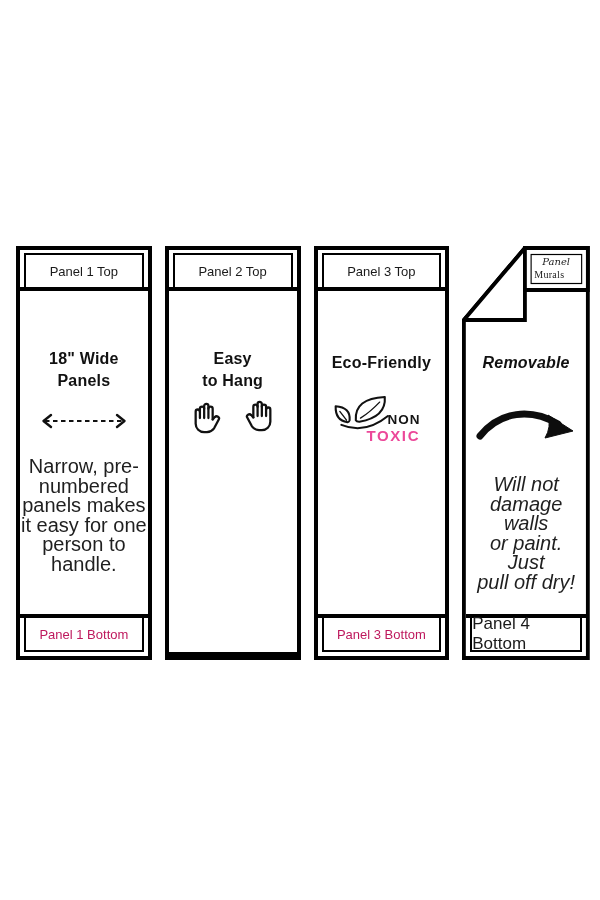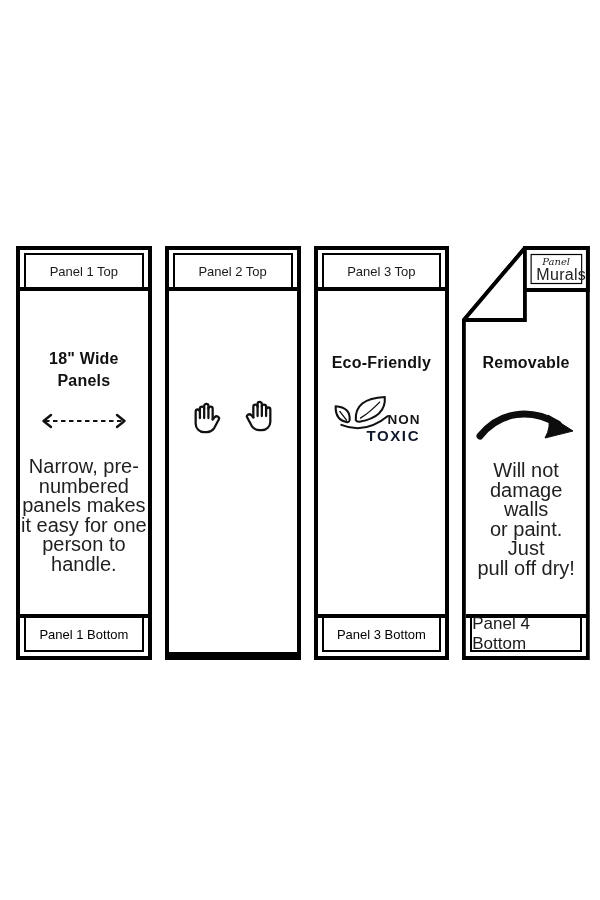--- a/index.html
+++ b/index.html
@@ -33,48 +33,48 @@
   }
   .icon-row{
     position:absolute;left:0;right:0;display:flex;
     justify-content:center;align-items:center;
   }
   .hands{gap:18px;}
   .mirror{display:inline-block;transform:scaleX(-1);line-height:0;}
   .ftr-box{
     margin:0 4px 4px;height:34px;border:2px solid #000;border-top:none;
     display:flex;align-items:center;justify-content:center;
-    font-size:13px;color:#000000;box-sizing:border-box;
+    font-size:13px;color:#be185d;box-sizing:border-box;
   }
   
   .nontoxic-block{position:absolute;left:0;right:0;height:58px;}
   .nontoxic-block svg{position:absolute;left:13px;top:1px;}
   .nt-non{
     position:absolute;left:70px;top:23px;font-size:13.5px;font-weight:bold;
     letter-spacing:1px;color:#151515;
   }
   .nt-toxic{
     position:absolute;left:49px;top:38px;font-size:15px;font-weight:bold;
-    letter-spacing:1.6px;color:#0f172a;
+    letter-spacing:1.6px;color:#ec4899;
   }
   
   .panel4{border:none;display:block;}
   .p4-bg{position:absolute;left:0;top:0;width:100%;height:100%;}
   .p4-bg .outline{fill:#fff;stroke:#000;stroke-width:4;stroke-linejoin:miter;}
   .p4-bg .thin{fill:none;stroke:#000;stroke-width:1.2;}
   .p4-logo{position:absolute;left:72px;top:10px;width:54px;color:#222;}
   .logo-line1{
     font-family:"DejaVu Serif","Liberation Serif",serif;font-style:italic;
     font-size:10px;margin-left:8px;line-height:12px;
   }
   .logo-line2{
-    font-family:Liberation Sans, sans-serif;
-    font-size:16px;letter-spacing:.3px;line-height:13px;text-align:center;
+    font-family:Liberation Serif, serif;
+    font-size:10px;letter-spacing:.3px;line-height:13px;
   }
-  .p4-content{position:absolute;left:4px;right:4px;top:45px;bottom:46px;}
+  .p4-content{position:absolute;left:4px;right:4px;top:45px;bottom:46px;font-style:italic;}
   .p4-divider{position:absolute;left:4px;right:4px;bottom:42px;height:4px;background:#000;}
   .p4-ftr{
     position:absolute;left:8px;right:8px;bottom:8px;height:34px;
     border:2px solid #000;border-top:none;box-sizing:border-box;
     display:flex;align-items:center;justify-content:center;
     font-size:17px;color:#1a1a1a;background:transparent;
   }
 </style>
 </head>
 <body>
@@ -108,20 +108,22 @@
       <span>Panel 1 Bottom</span>
     </div>
   </section>
 
   <section class="panel">
     <div class="hdr-box">
       <span>Panel 2 Top</span>
     </div>
     <div class="divider"></div>
     <div class="content">
+      <div class="title" style="top:57px">Easy
+to Hang</div>
       <div class="icon-row hands" style="top:106px">
         <span class="mirror">
           <svg width="34" height="38" viewBox="0 0 24 24" fill="none" stroke="#111" stroke-width="1.6" stroke-linecap="round" stroke-linejoin="round" aria-hidden="true">
             <path d="M8 13 V5.5 a1.5 1.5 0 0 1 3 0 V12"></path>
             <path d="M11 5.5 v-2 a1.5 1.5 0 1 1 3 0 V12"></path>
             <path d="M14 5.5 a1.5 1.5 0 0 1 3 0 V12"></path>
             <path d="M17 7.5 a1.5 1.5 0 0 1 3 0 v8.5 a6 6 0 0 1 -6 6 h-2 a6.8 6.8 0 0 1 -5 -2.7 L3.7 13.1 a1.5 1.5 0 0 1 .54 -2.02 a1.87 1.87 0 0 1 2.28 .28 L8 13"></path>
           </svg>
         </span>
         <span>
@@ -174,21 +176,21 @@
       <div class="logo-line2">Murals</div>
     </div>
     <div class="p4-content">
       <div class="title" style="top:61px">Removable</div>
       <div class="icon-row" style="top:112px">
         <svg width="100" height="40" viewBox="0 0 100 40" aria-hidden="true">
           <path d="M4 33 C 24 8 55 5 82 21" fill="none" stroke="#0d0d0d" stroke-width="7" stroke-linecap="round"></path>
           <path d="M72 12 L 97 28 L 69 35 Q 75.5 24 72 12 Z" fill="#0d0d0d" stroke="#0d0d0d" stroke-linejoin="round"></path>
         </svg>
       </div>
-      <div class="body-text" style="top:170px">Will not
+      <div class="body-text" style="top:184px">Will not
 damage walls
 or paint.  Just
 pull off dry!</div>
     </div>
     <div class="p4-divider"></div>
     <div class="p4-ftr">
       <span>Panel 4 Bottom</span>
     </div>
   </section>
 

